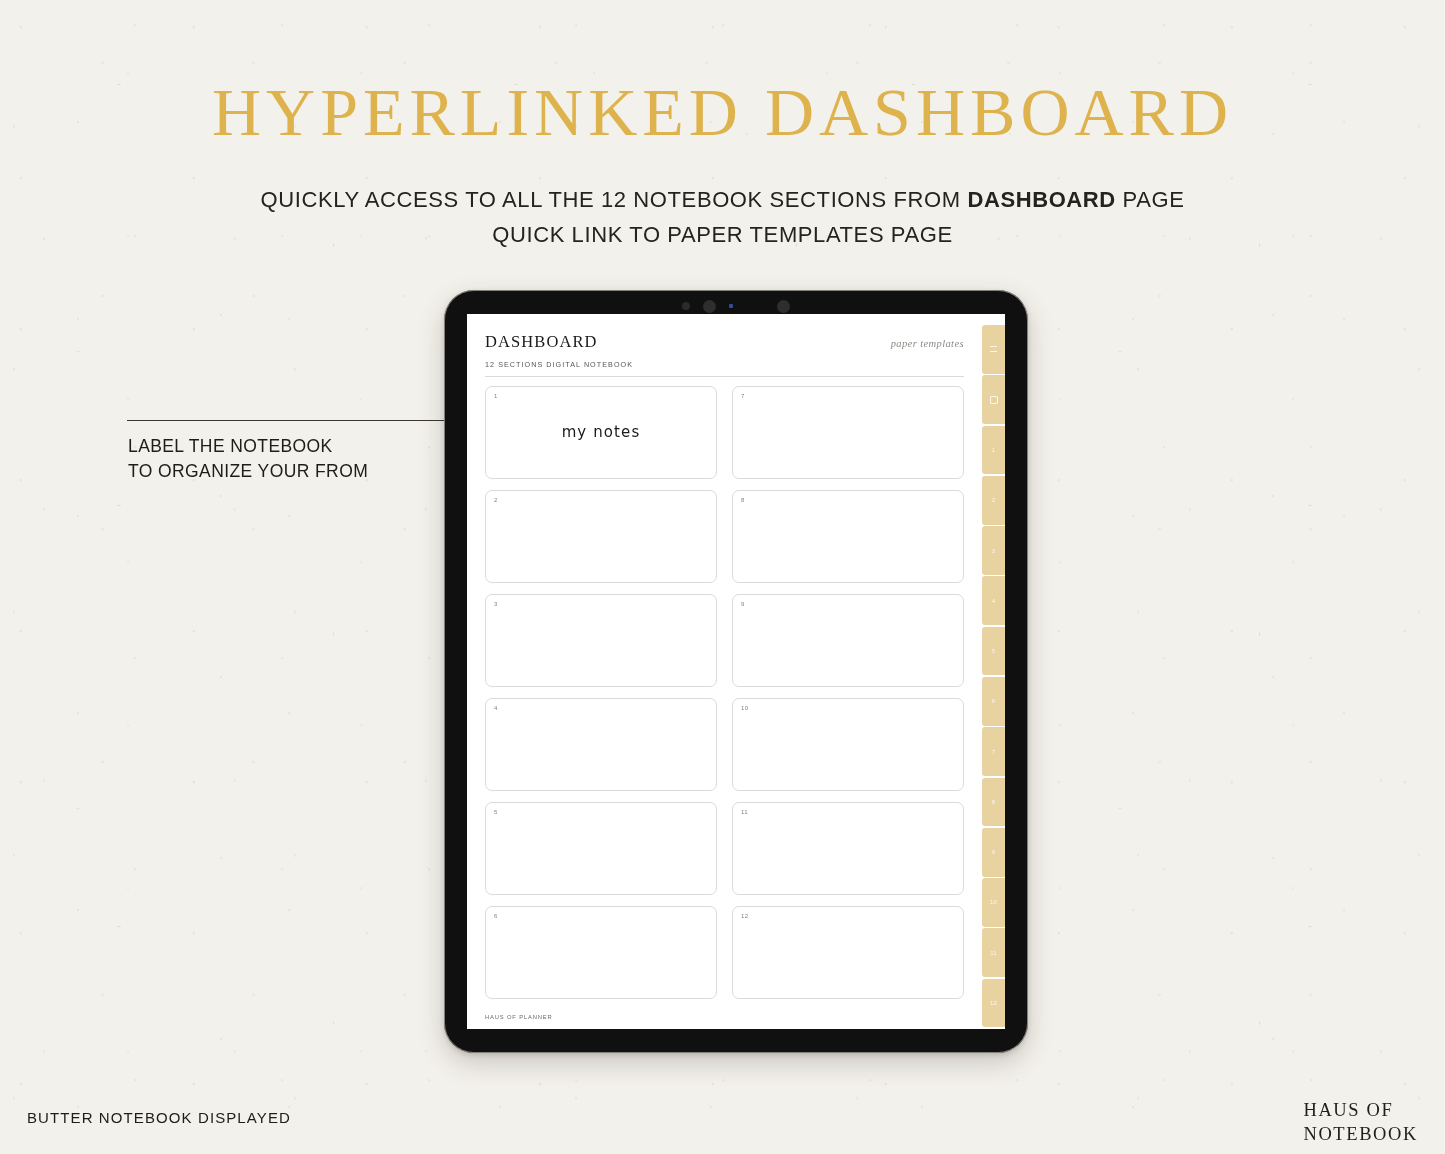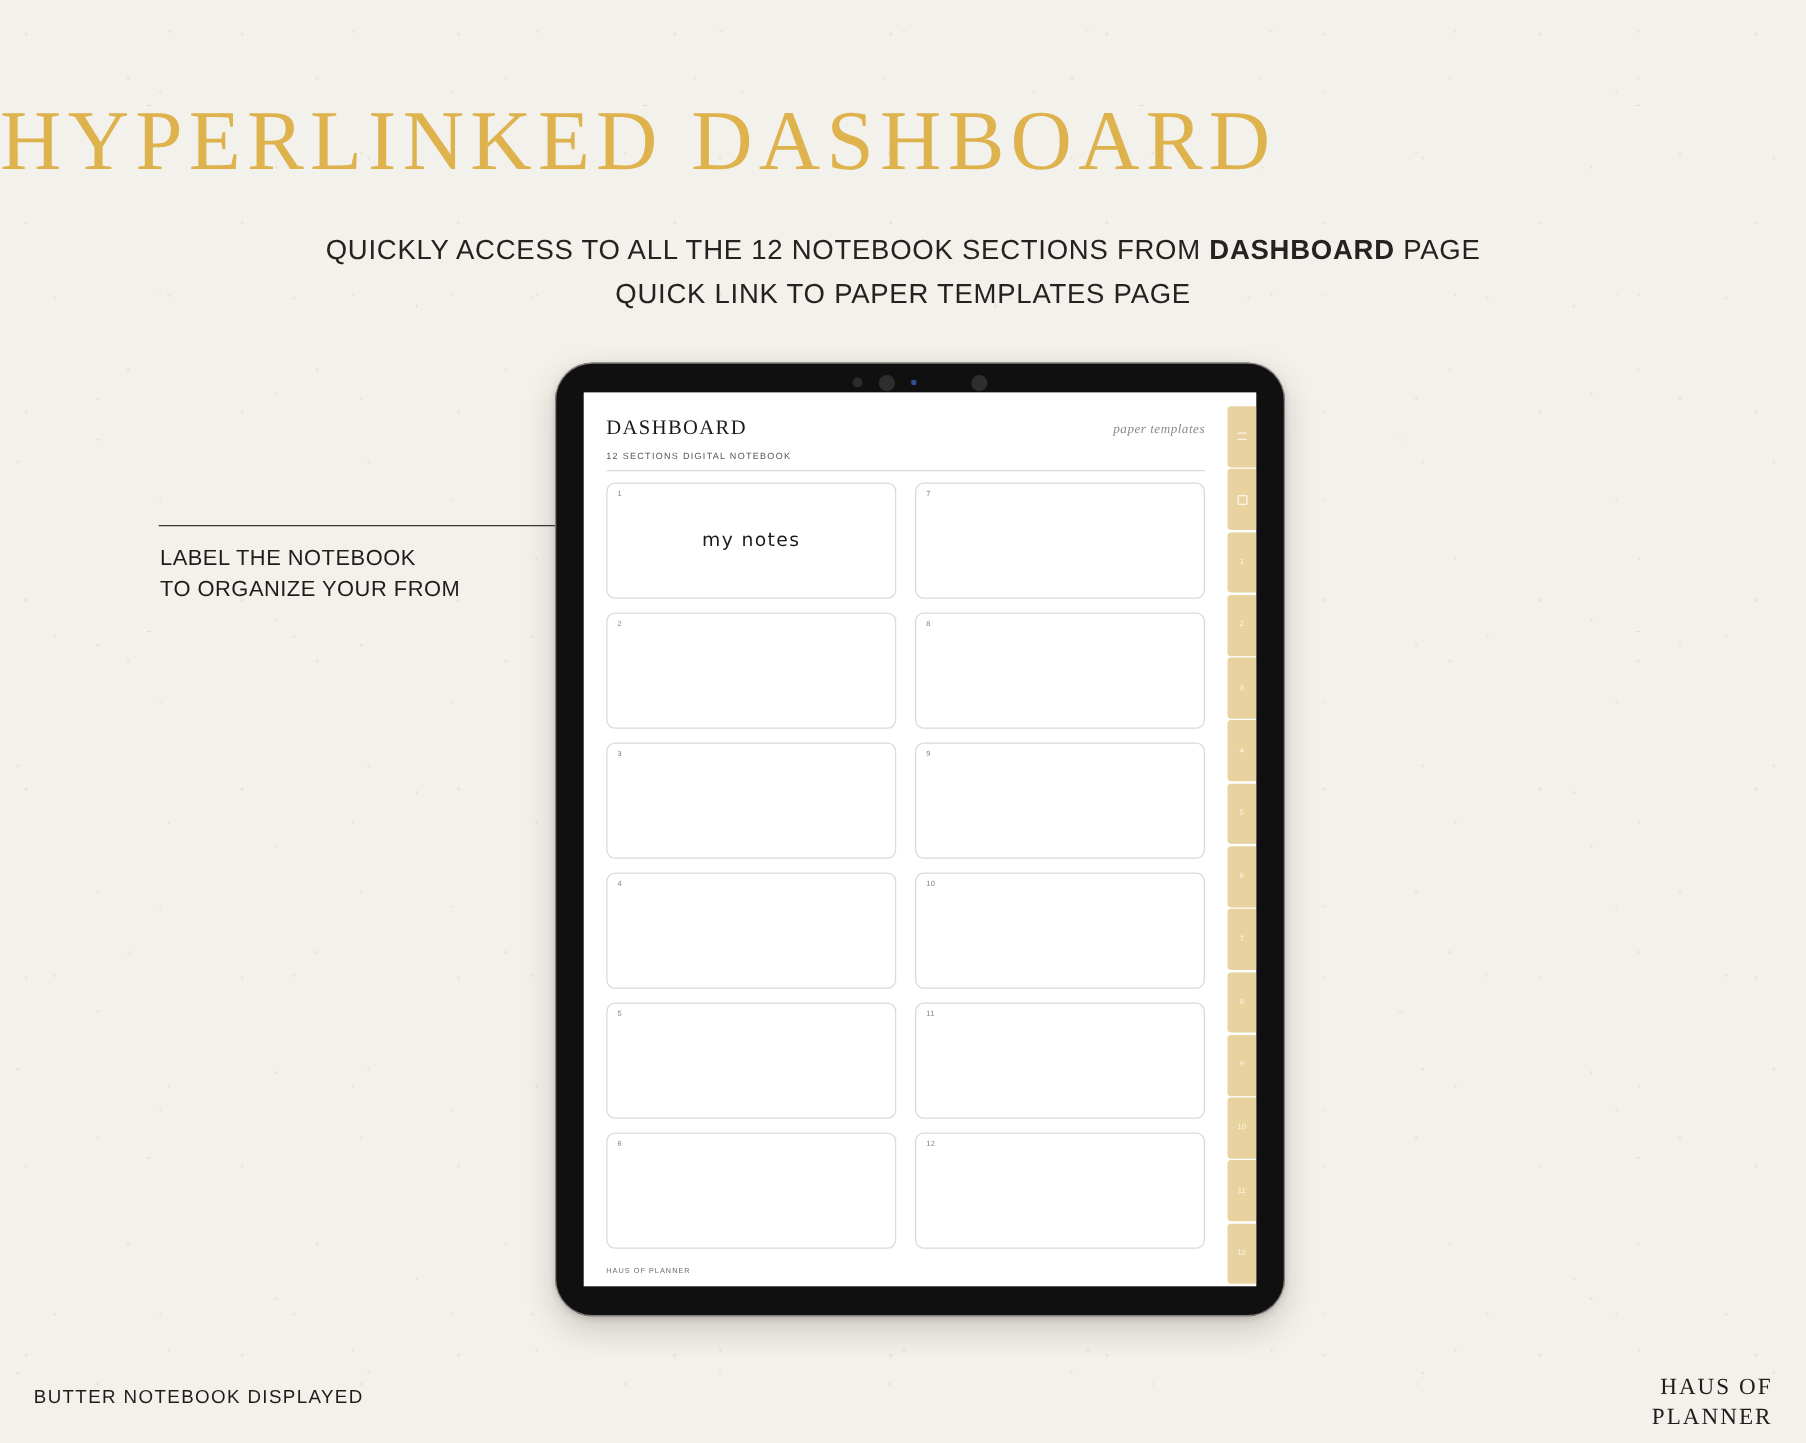--- a/index.html
+++ b/index.html
@@ -43,21 +43,21 @@
       radial-gradient(ellipse 4px 1px at 15% 77%, rgba(140,110,75,.13) 0 40%, transparent 70%);
     background-size: 397px 421px, 463px 389px, 521px 457px;
   }
 
   
   .headline {
     position: absolute;
     top: 78px;
     left: 0;
     width: 1445px;
-    text-align: left;
+    text-align: center;
     font-family: "Liberation Serif", serif;
     font-size: 68px;
     letter-spacing: 5px;
     color: #deb24c;
     line-height: 1;
     white-space: nowrap;
   }
   .subline {
     position: absolute;
     left: 0;
@@ -100,21 +100,21 @@
     top: 1109px;
     font-size: 15px;
     letter-spacing: 1.1px;
     color: #1f1d1a;
     white-space: nowrap;
   }
   .logo-br {
     position: absolute;
     right: 27px;
     top: 1098px;
-    text-align: right;
+    text-align: left;
     font-family: "Liberation Serif", serif;
     font-size: 18.5px;
     letter-spacing: 1.6px;
     color: #201e1b;
     line-height: 1.32;
   }
 
   
   .tablet {
     position: absolute;
@@ -389,14 +389,14 @@
       <div class="tab">11</div>
       <div class="tab">12</div>
     </div>
 
   </div>
 </div>
 
 <div class="caption-bl">BUTTER NOTEBOOK DISPLAYED</div>
 <div class="logo-br">
   <div>HAUS OF</div>
-  <div>PLANNER</div>
+  <div>NOTEBOOK</div>
 </div>
 
 </body></html>

